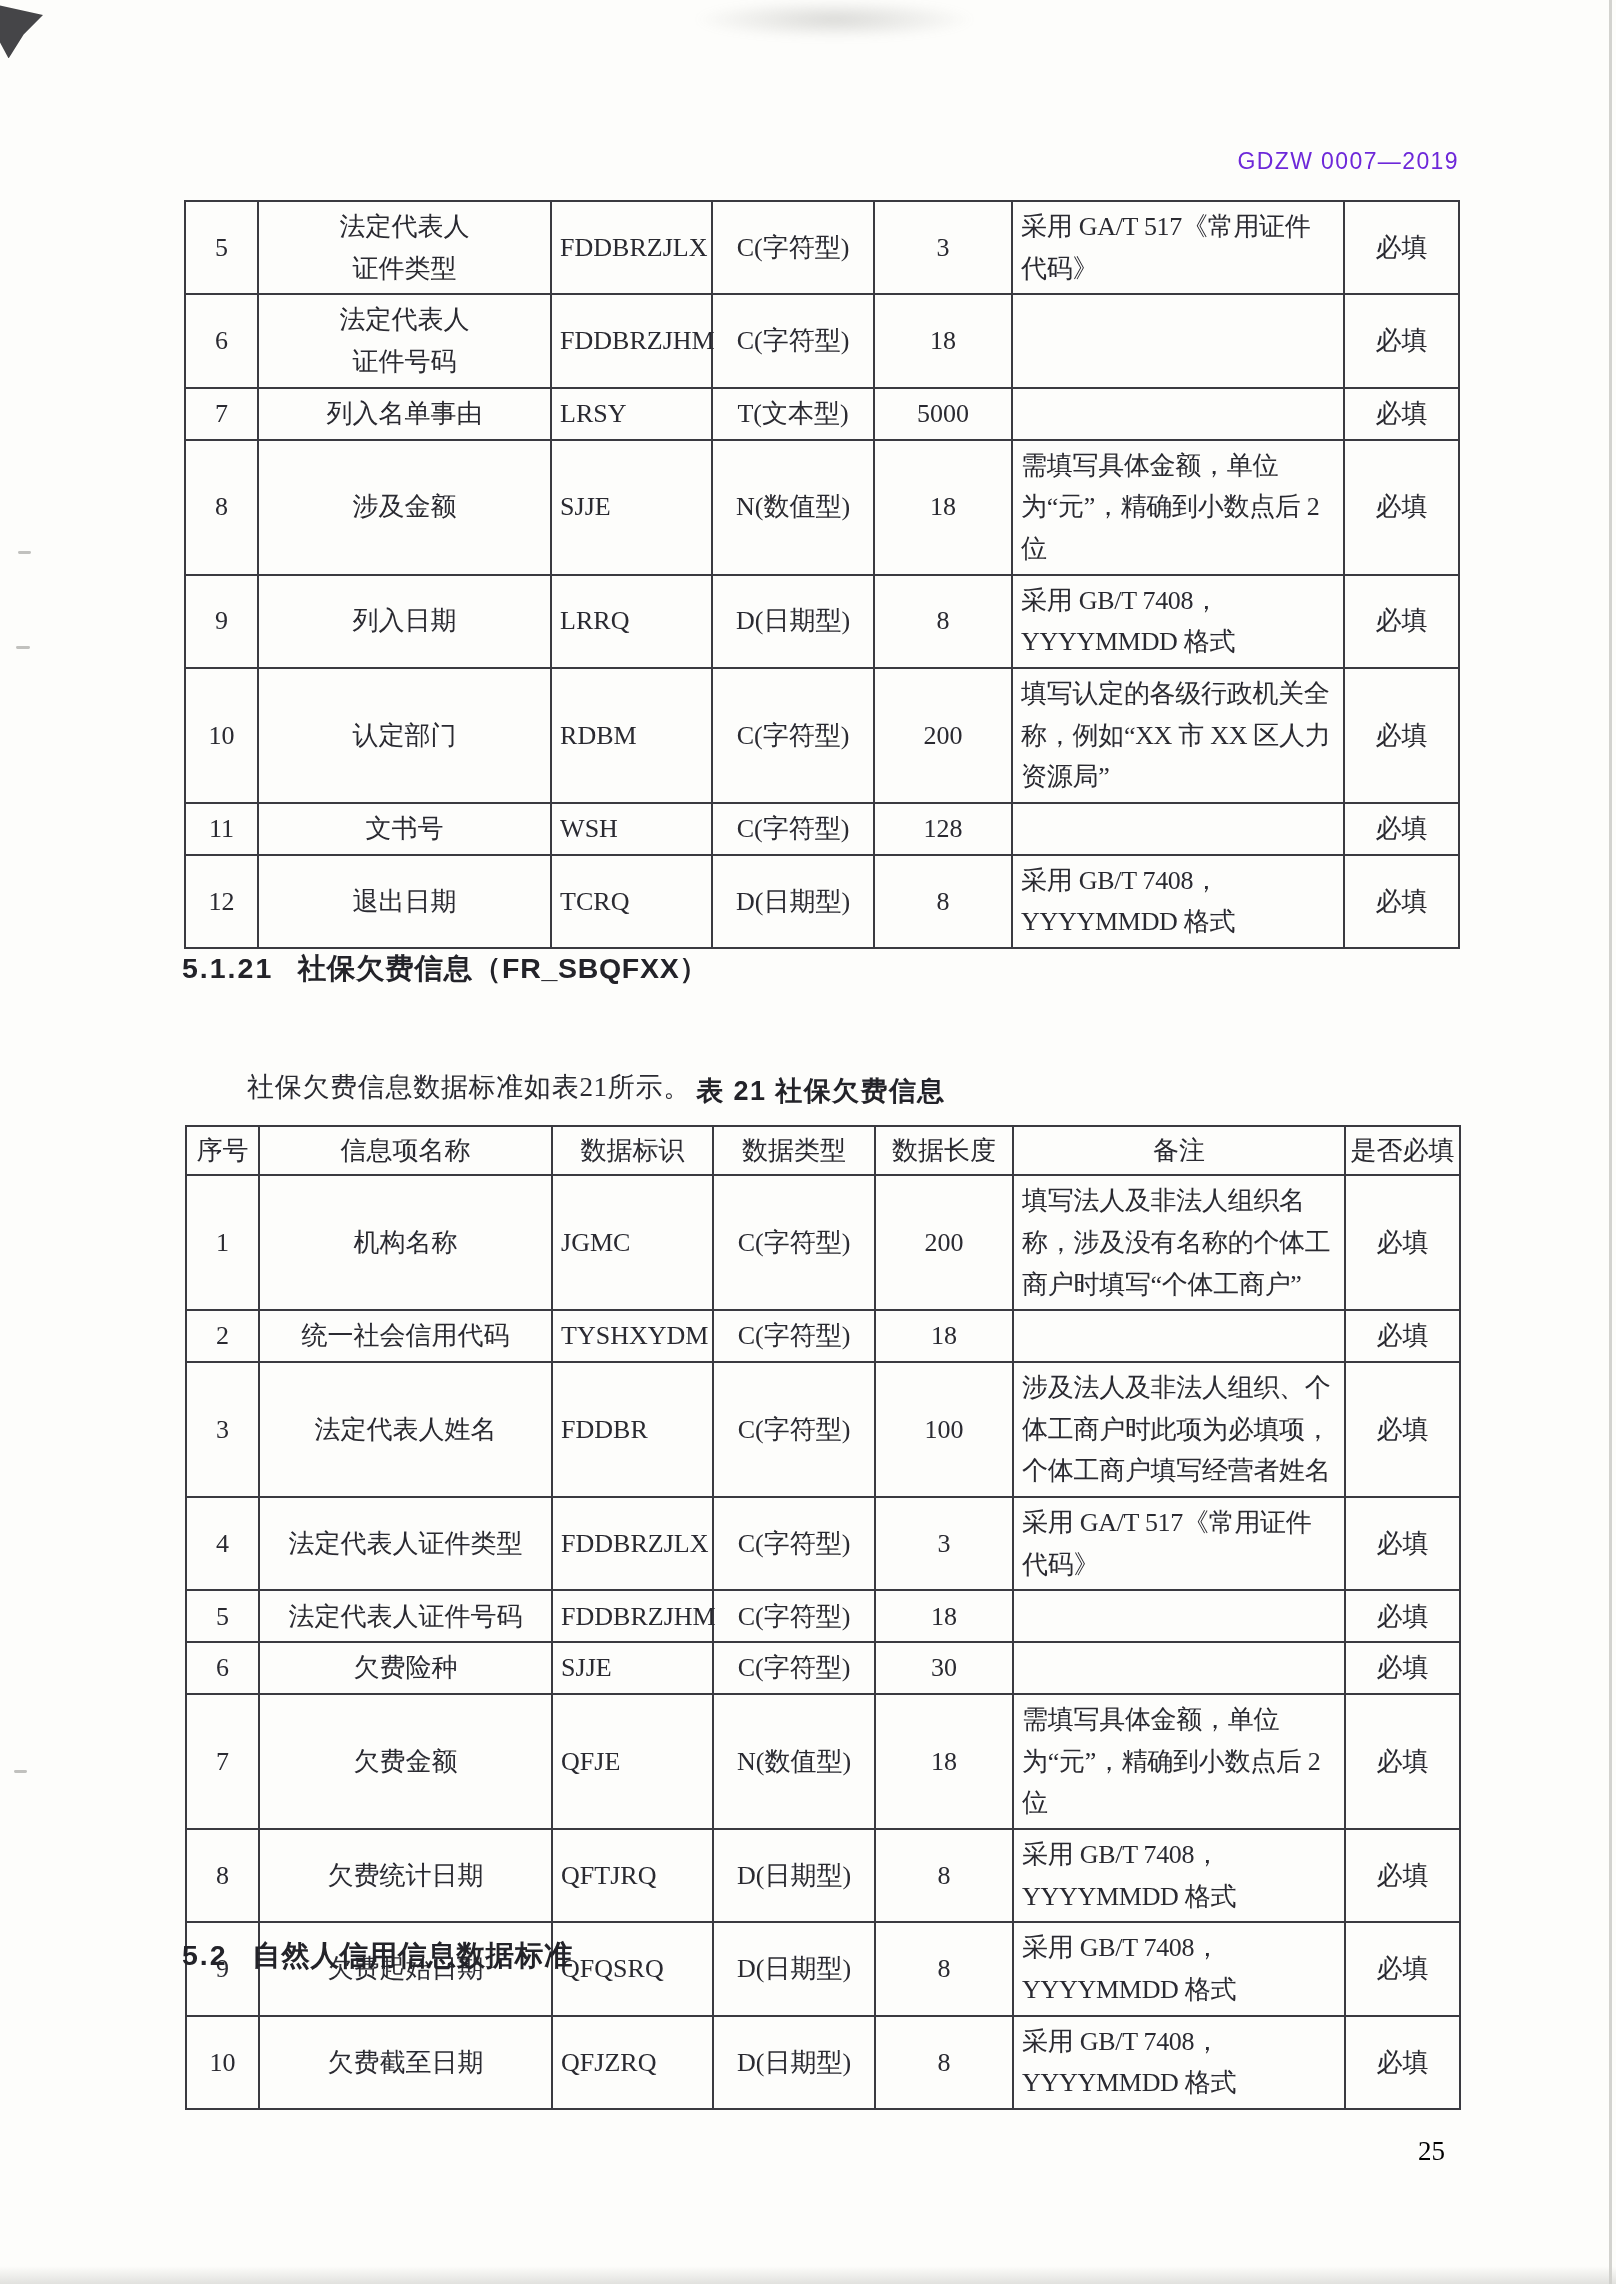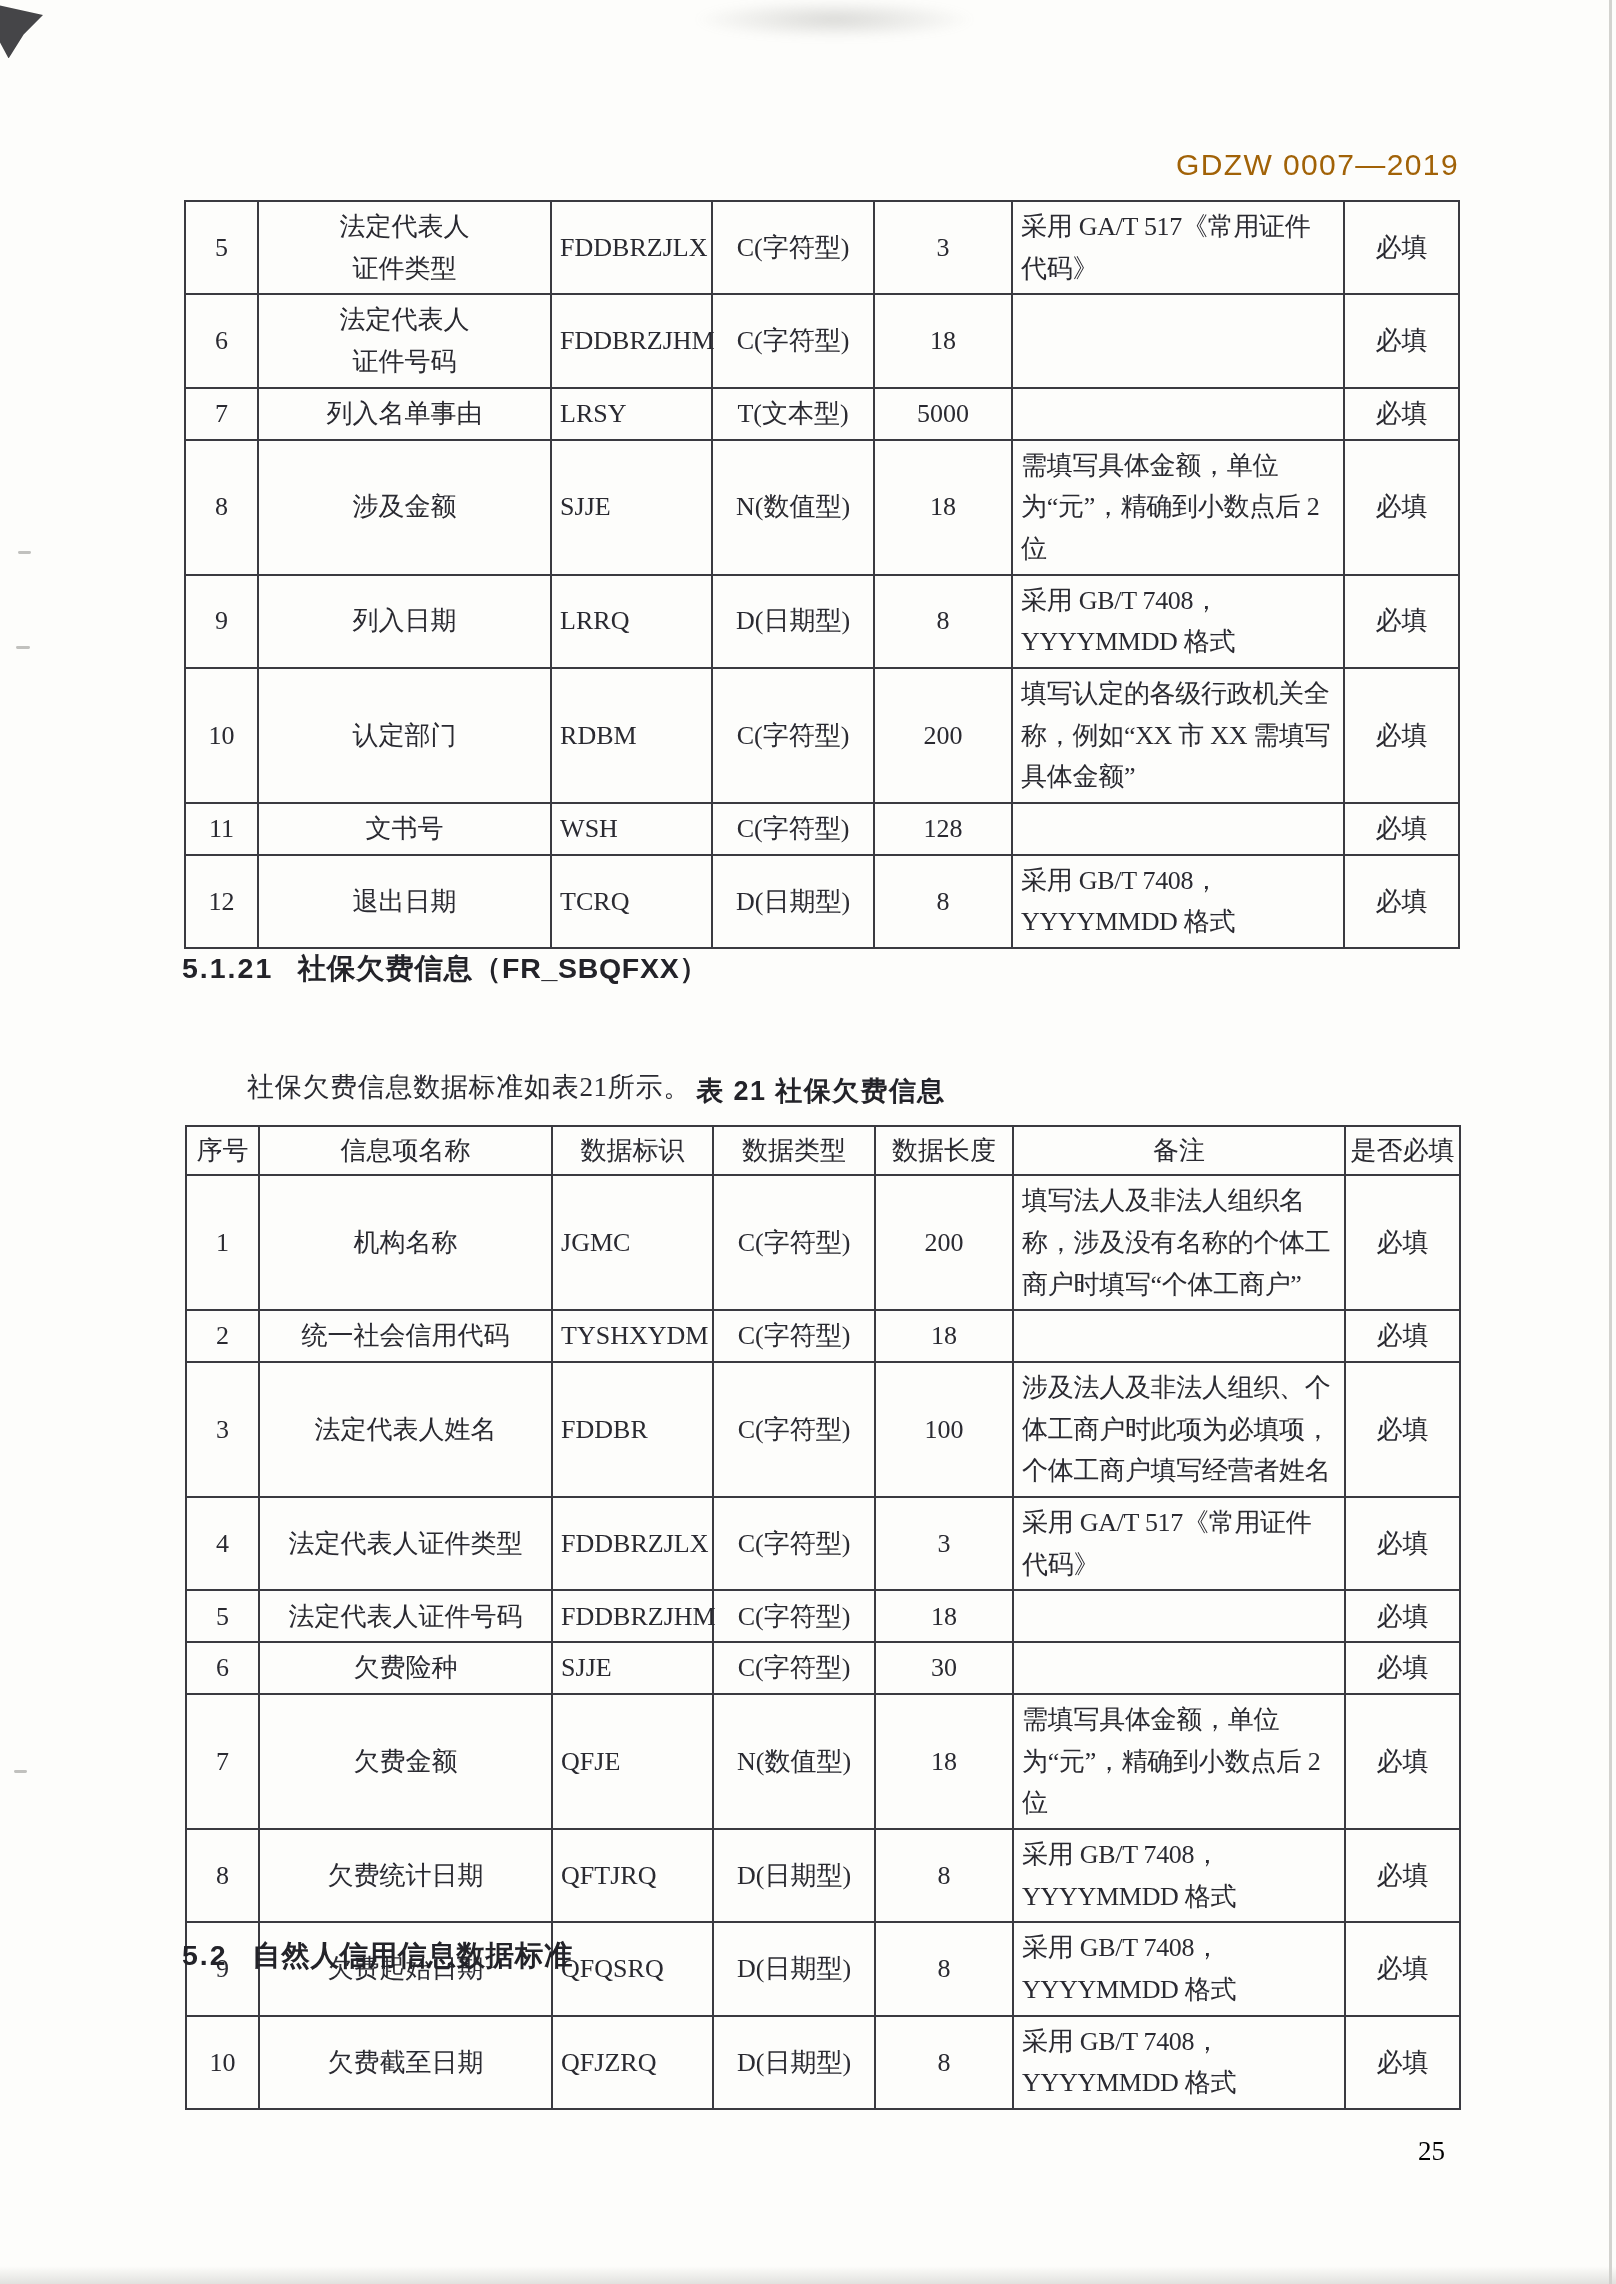--- a/index.html
+++ b/index.html
@@ -15,21 +15,21 @@
   .top-smudge { position:absolute; left:692px; top:0; width:285px; height:39px;
     background:radial-gradient(ellipse at center,#9a9a96 0%,transparent 70%); opacity:.35; filter:blur(4.1px); }
   .edge-line { position:absolute; right:4.1px; top:0; width:2.7px; height:100%; background:#d3d3cf; }
   .margin-dash { position:absolute; width:13.6px; height:3.4px; background:#8f8f8c; opacity:.55; border-radius:1.4px; }
   .bottom-smudge { position:absolute; left:0; bottom:0; width:100%; height:17.6px;
     background:linear-gradient(to top,#cfcfcb,transparent); opacity:.6; }
 
   .doc-code {
     position:absolute; top:148px; left:0; width:1459px; text-align:right;
     font-family:"Liberation Sans","DejaVu Sans",sans-serif;
-    font-size:30px; letter-spacing:1.4px; color:#a16207;
+    font-size:23px; letter-spacing:1.4px; color:#6d28d9;
   }
 
   table.std { position:absolute; border-collapse:collapse; table-layout:fixed;
     background:transparent; }
   #tbl-continued { top:200px;  left:184px; width:1272px; }
   #tbl-21        { top:1125px; left:185px; width:1274px; }
   table.std col.c-no       { width:73px; }
   table.std col.c-name     { width:293px; }
   table.std col.c-id       { width:161px; }
   table.std col.c-type     { width:162px; }
@@ -140,21 +140,21 @@
           <td class="cell-len">8</td>
           <td class="cell-remark">采用 GB/T 7408，YYYYMMDD 格式</td>
           <td class="cell-required">必填</td>
         </tr>
         <tr>
           <td class="cell-no">10</td>
           <td class="cell-name">认定部门</td>
           <td class="cell-id">RDBM</td>
           <td class="cell-type">C(字符型)</td>
           <td class="cell-len">200</td>
-          <td class="cell-remark">填写认定的各级行政机关全称，例如“XX 市 XX 需填写具体金额”</td>
+          <td class="cell-remark">填写认定的各级行政机关全称，例如“XX 市 XX 区人力资源局”</td>
           <td class="cell-required">必填</td>
         </tr>
         <tr>
           <td class="cell-no">11</td>
           <td class="cell-name">文书号</td>
           <td class="cell-id">WSH</td>
           <td class="cell-type">C(字符型)</td>
           <td class="cell-len">128</td>
           <td class="cell-remark"></td>
           <td class="cell-required">必填</td>

